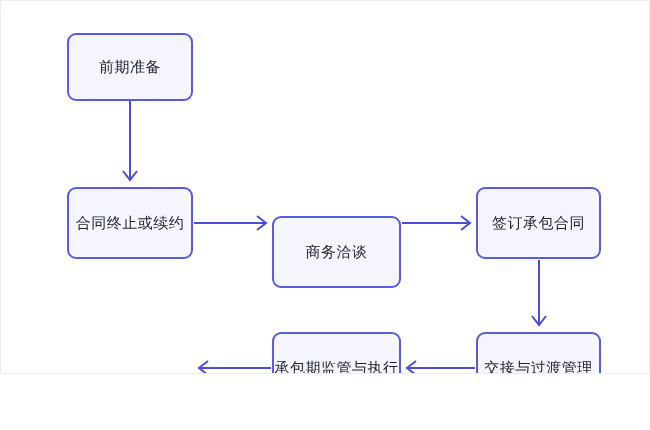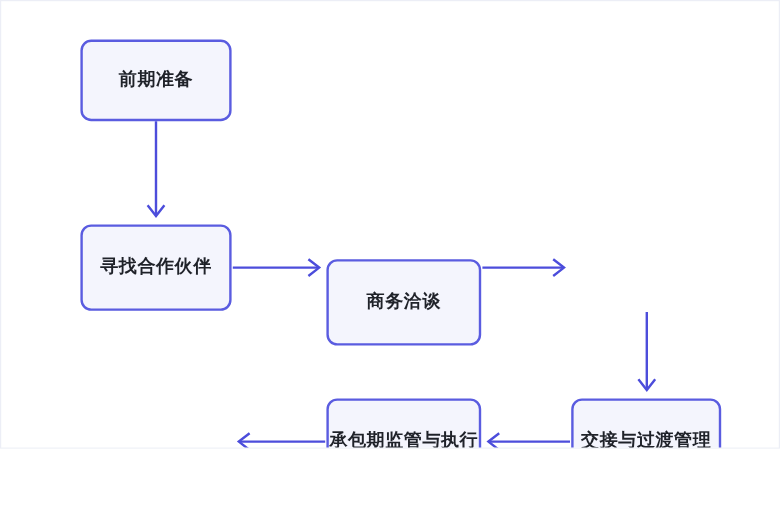--- a/index.html
+++ b/index.html
@@ -11,21 +11,20 @@
     font-family: "Liberation Sans", "DejaVu Sans", sans-serif;
   }
   #canvas {
     position: relative;
     width: 650px;
     height: 374px;
     background: #ffffff;
     border: 1px solid #eceef6;
     box-sizing: border-box;
     overflow: hidden;
-    font-weight: bold;
   }
   #flow-svg {
     position: absolute;
     left: 0;
     top: 0;
     width: 650px;
     height: 430px;
   }
   .node {
     position: absolute;
@@ -87,27 +86,30 @@
       </g>
 
     </g>
   </svg>
 
   <div class="node" style="left:66px; top:32px; width:126px; height:68px;">
     <span class="node-label">前期准备</span>
   </div>
 
   <div class="node" style="left:66px; top:186px; width:126px; height:72px;">
-    <span class="node-label">寻找合作伙伴</span>
+    <span class="node-label">合同终止或续约</span>
   </div>
 
   <div class="node" style="left:271px; top:186px; width:129px; height:72px;margin-top:29px;">
     <span class="node-label">商务洽谈</span>
   </div>
 
+  <div class="node" style="left:475px; top:186px; width:125px; height:72px;">
+    <span class="node-label">签订承包合同</span>
+  </div>
 
   <div class="node" style="left:475px; top:331px; width:125px; height:72px;align-items:center;">
     <span class="node-label">交接与过渡管理</span>
   </div>
 
   <div class="node" style="left:271px; top:331px; width:129px; height:72px;">
     <span class="node-label">承包期监管与执行</span>
   </div>
 
 

